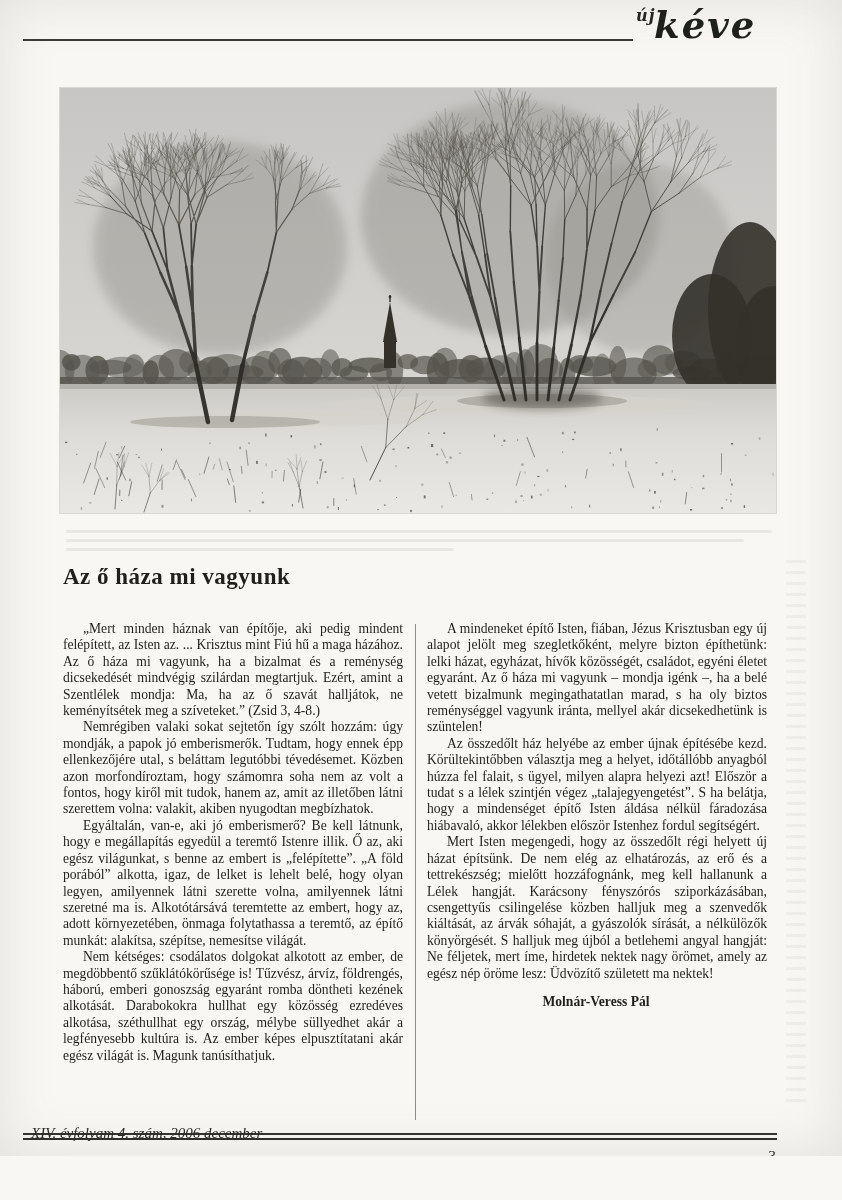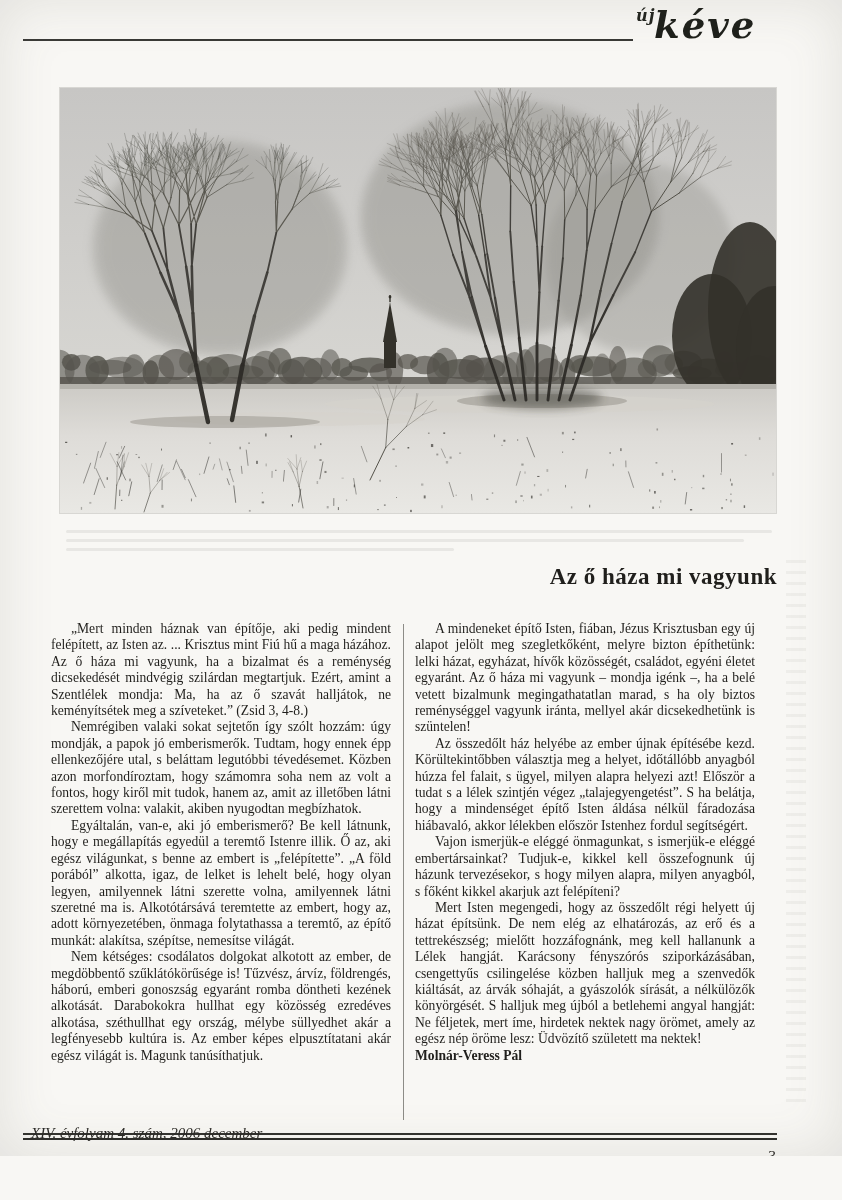--- a/index.html
+++ b/index.html
@@ -24,27 +24,27 @@
   .photo svg{display:block;width:716px;height:425px;}
   
   .ghost{position:absolute;left:66px;top:524px;width:706px;filter:blur(.6px);opacity:.55;}
   .ghost div{height:3px;margin:6px 0;background:rgba(110,116,104,.22);border-radius:2px;}
   .ghost div:nth-child(2){width:96%;}
   .ghost div:nth-child(3){width:55%;}
   .ghost-side{position:absolute;left:786px;top:560px;width:20px;height:545px;opacity:.5;
         background:repeating-linear-gradient(180deg,rgba(108,114,102,.14) 0 3px,transparent 3px 11px);
         filter:blur(.5px);}
   
-  .title{position:absolute;left:63px;top:564px;width:714px;margin:0;text-align:right;
+  .title{position:absolute;left:63px;top:564px;width:714px;margin:0;text-align:left;
         font-size:23px;font-weight:700;letter-spacing:.5px;}
-  .columns{position:absolute;left:51px;top:621px;width:714px;display:flex;}
+  .columns{position:absolute;left:63px;top:621px;width:714px;display:flex;}
   .col{width:340px;font-size:13.6px;line-height:16.4px;text-align:justify;}
   .col .para{margin:0;text-indent:20px;}
   .divider{width:1px;background:var(--divider);margin:3px 11px 0 12px;min-height:496px;}
-  .signature{margin:0;text-align:left;font-weight:700;padding-right:2px;}
+  .signature{margin:12px;text-align:center;font-weight:700;padding-right:2px;}
   
   .footer-rule{position:absolute;left:23px;top:1133px;width:754px;height:3px;
         border-top:2px solid #33332f;border-bottom:2px solid #2c2c29;}
   .issue{position:absolute;left:31px;top:1125px;font:italic 15px "Liberation Serif",serif;color:#2a2926;}
   .page-num{position:absolute;left:752px;top:1147px;width:24px;text-align:right;
         font:15.5px "Liberation Serif",serif;color:#2a2926;}
 </style>
 </head>
 <body>
 
@@ -334,21 +334,20 @@
         <p class="para">„Mert minden háznak van építője, aki pedig mindent felépített, az Isten az. ... Krisztus mint Fiú hű a maga házához. Az ő háza mi vagyunk, ha a bizalmat és a reménység dicsekedését mindvégig szilárdan megtartjuk. Ezért, amint a Szentlélek mondja: Ma, ha az ő szavát halljátok, ne keményítsétek meg a szíveteket.” (Zsid 3, 4-8.)</p>
         <p class="para">Nemrégiben valaki sokat sejtetőn így szólt hozzám: úgy mondják, a papok jó emberismerők. Tudtam, hogy ennek épp ellenkezőjére utal, s beláttam legutóbbi tévedésemet. Közben azon morfondíroztam, hogy számomra soha nem az volt a fontos, hogy kiről mit tudok, hanem az, amit az illetőben látni szerettem volna: valakit, akiben nyugodtan megbízhatok.</p>
         <p class="para">Egyáltalán, van-e, aki jó emberismerő? Be kell látnunk, hogy e megállapítás egyedül a teremtő Istenre illik. Ő az, aki egész világunkat, s benne az embert is „felépítette”. „A föld porából” alkotta, igaz, de lelket is lehelt belé, hogy olyan legyen, amilyennek látni szerette volna, amilyennek látni szeretné ma is. Alkotótársává teremtette az embert, hogy az, adott környezetében, önmaga folytathassa a teremtő, az építő munkát: alakítsa, szépítse, nemesítse világát.</p>
         <p class="para">Nem kétséges: csodálatos dolgokat alkotott az ember, de megdöbbentő szűklátókörűsége is! Tűzvész, árvíz, földrengés, háború, emberi gonoszság egyaránt romba döntheti kezének alkotását. Darabokokra hullhat egy közösség ezredéves alkotása, széthullhat egy ország, mélybe süllyedhet akár a legfényesebb kultúra is. Az ember képes elpusztítatani akár egész világát is. Magunk tanúsíthatjuk.</p>
       </div>
     <div class="divider"></div>
     <div class="col">
       <div>
           <p class="para">A mindeneket építő Isten, fiában, Jézus Krisztusban egy új alapot jelölt meg szegletkőként, melyre bizton építhetünk: lelki házat, egyházat, hívők közösségét, családot, egyéni életet egyaránt. Az ő háza mi vagyunk – mondja igénk –, ha a belé vetett bizalmunk megingathatatlan marad, s ha oly biztos reménységgel vagyunk iránta, mellyel akár dicsekedhetünk is szüntelen!</p>
           <p class="para">Az összedőlt ház helyébe az ember újnak építésébe kezd. Körültekintőbben választja meg a helyet, időtállóbb anyagból húzza fel falait, s ügyel, milyen alapra helyezi azt! Először a tudat s a lélek szintjén végez „talajegyengetést”. S ha belátja, hogy a mindenséget építő Isten áldása nélkül fáradozása hiábavaló, akkor lélekben először Istenhez fordul segítségért.</p>
-          <p class="para">Vajon ismerjük-e eléggé önmagunkat, s ismerjük-e eléggé embertársainkat? Tudjuk-e, kikkel kell összefognunk új házunk tervezésekor, s hogy milyen alapra, milyen anyagból, s főként kikkel akarjuk azt felépíteni?</p>
           <p class="para">Mert Isten megengedi, hogy az összedőlt régi helyett új házat építsünk. De nem elég az elhatározás, az erő és a tettrekészség; mielőtt hozzáfognánk, meg kell hallanunk a Lélek hangját. Karácsony fényszórós sziporkázásában, csengettyűs csilingelése közben halljuk meg a szenvedők kiáltását, az árvák sóhaját, a gyászolók sírását, a nélkülözők könyörgését. S halljuk meg újból a betlehemi angyal hangját: Ne féljetek, mert íme, hirdetek nektek nagy örömet, amely az egész nép öröme lesz: Üdvözítő született ma nektek!</p>
         </div>
       <p class="signature">Molnár-Veress Pál</p>
     </div>
   </div>
 
   <div class="footer-rule"></div>
   <span class="issue">XIV. évfolyam 4. szám, 2006 december</span>
   <span class="page-num">3</span>
 

